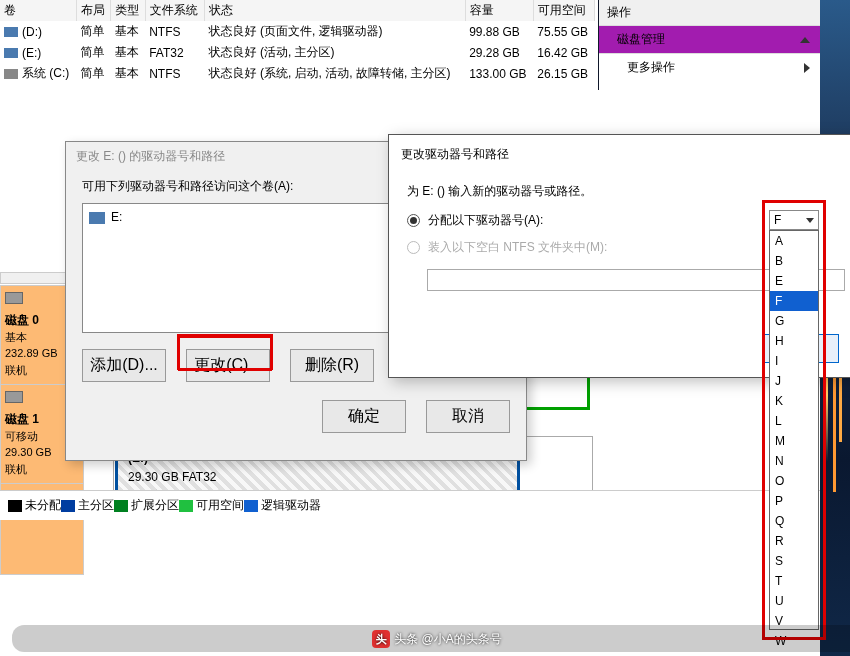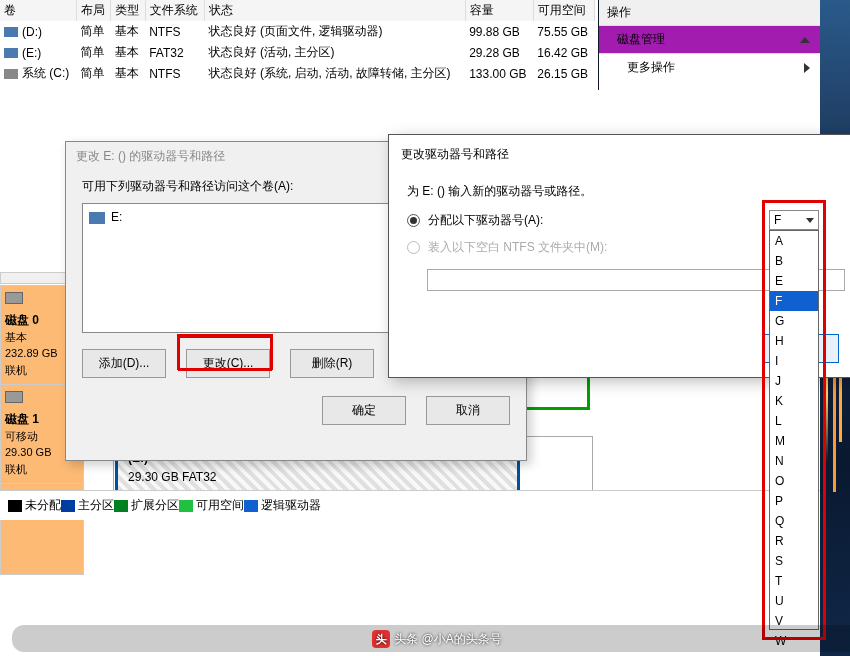--- a/index.html
+++ b/index.html
@@ -44,21 +44,21 @@
 
 
 .dlg1 { position:absolute; left:65px; top:104px; width:462px; height:320px; background:#f0f0f0; border:1px solid #888; box-shadow:4px 4px 10px rgba(0,0,0,.2);margin-top:37px; }
 .dlg1 .title { padding:6px 10px; color:#888; display:flex; justify-content:space-between; }
 .dlg1 .close { color:#888; font-size:16px; cursor:pointer; }
 .dlg1 .lbl { padding:6px 16px 8px; }
 .dlg1 .listbox { margin:0 16px; height:130px; border:1px solid #888; background:#fff; padding:6px; }
 .li-icon { display:inline-block; width:16px; height:12px; background:#4a7aaf; margin-right:6px; vertical-align:middle; }
 .dlg1 .btn-row { margin:16px 16px 0; display:flex; gap:20px; }
 .dlg1 .btn-row2 { margin:18px 16px 0; display:flex; gap:20px; justify-content:flex-end; }
-.btn { background:#e8e8e8; border:1px solid #999; padding:5px 0; width:84px; text-align:center; cursor:pointer; font-size:12px; }
+.btn { background:#e8e8e8; border:1px solid #999; padding:5px 0; width:84px; text-align:center; cursor:pointer; font-size:16px; }
 .red-frame { position:absolute; border:2px solid #e00000; pointer-events:none; }
 
 
 .dlg2 { position:absolute; left:388px; top:134px; width:526px; height:244px; background:#fff; border:1px solid #555; box-shadow:4px 4px 14px rgba(0,0,0,.25); }
 .dlg2 .title { padding:8px 12px; display:flex; justify-content:space-between; align-items:center; font-size:13px; }
 .dlg2 .close { font-size:18px; cursor:pointer; }
 .dlg2 .body { padding:10px 18px; }
 .dlg2 .row { margin:10px 0; display:flex; align-items:center; gap:8px; }
 .radio { display:inline-block; width:13px; height:13px; border:1px solid #555; border-radius:50%; position:relative; cursor:pointer; }
 .radio.sel::after { content:""; position:absolute; left:2px; top:2px; width:7px; height:7px; background:#333; border-radius:50%; }

